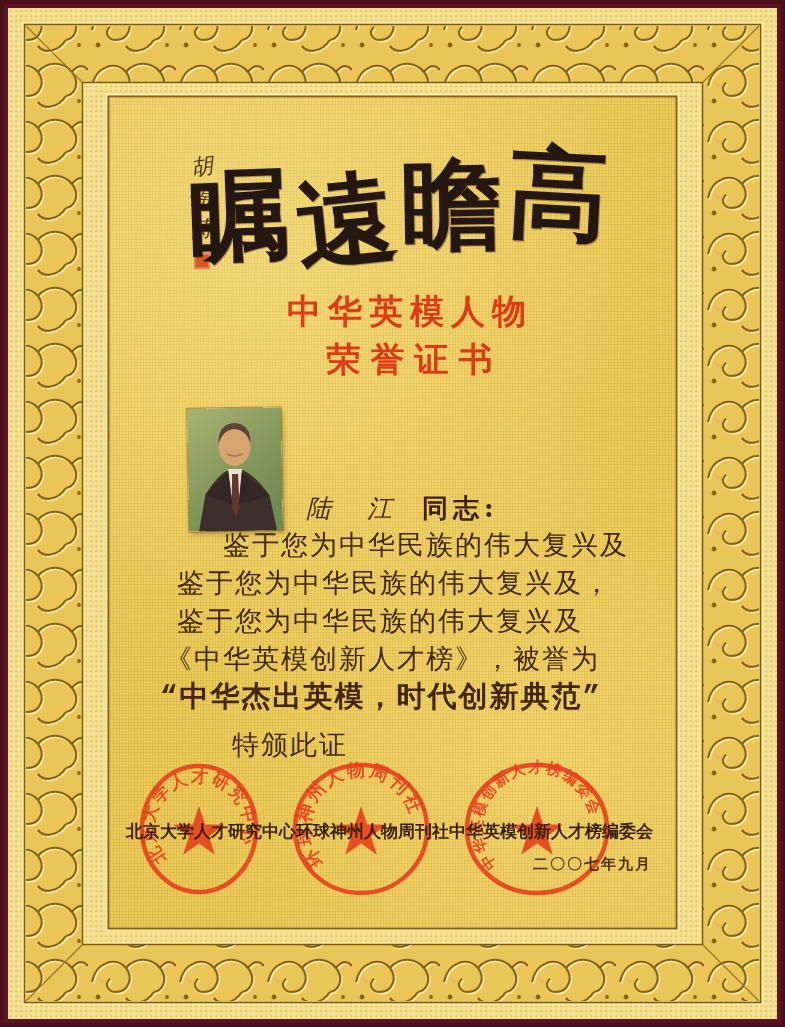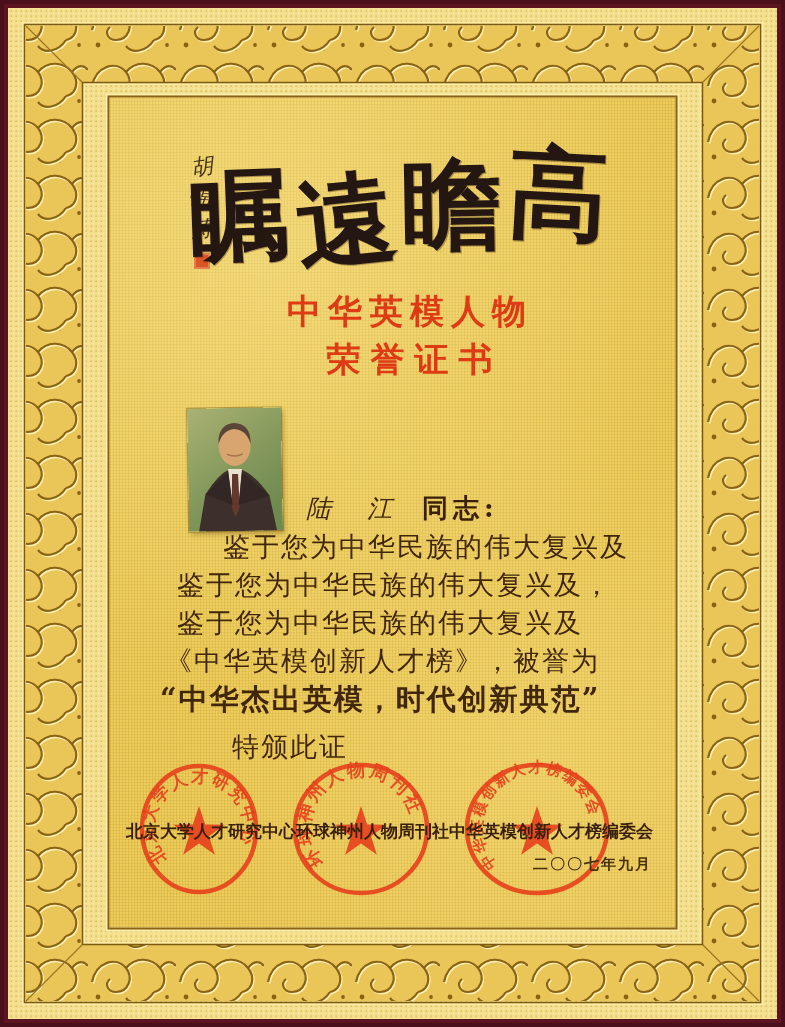--- a/index.html
+++ b/index.html
@@ -39,21 +39,21 @@
   .photo{position:absolute;left:78px;top:310px;width:94px;height:123px;
          box-shadow:0 0 0 1px rgba(120,90,20,.45), 2px 3px 5px rgba(90,60,10,.35);
          transform:rotate(-1deg);}
   
   .name-line{position:absolute;left:196px;top:393px;display:flex;align-items:center;gap:16px;
              color:#3a2008;}
   .name-line .nm{font-size:25px;font-style:italic;letter-spacing:14px;color:#43280c;}
   .name-line .sfx{font-size:26px;font-weight:bold;letter-spacing:5px;}
   
   .para{position:absolute;left:38px;top:430px;width:512px;color:#42260a;font-size:27px;}
-  .para .ln{line-height:38px;letter-spacing:2px;white-space:nowrap;}
+  .para .ln{line-height:38px;letter-spacing:2px;white-space:nowrap;font-family:Liberation Mono, monospace;}
   .ln-0{margin-left:75px;}
   .ln-1{margin-left:29px;}
   .ln-2{margin-left:29px;}
   .ln-3{margin-left:17px;}
   .ln-4{margin-left:0;font-size:29px;font-weight:bold;letter-spacing:1px;line-height:40px;padding-left:12px;}
   .ln-5{margin-left:84px;margin-top:10px;}
   
   .seal-svg{position:absolute;left:0;top:650px;z-index:1;}
   .seal-stroke{fill:none;stroke:#e6401c;stroke-width:4.5;opacity:.9;}
   .seal-star{fill:#e6401c;opacity:.9;}

